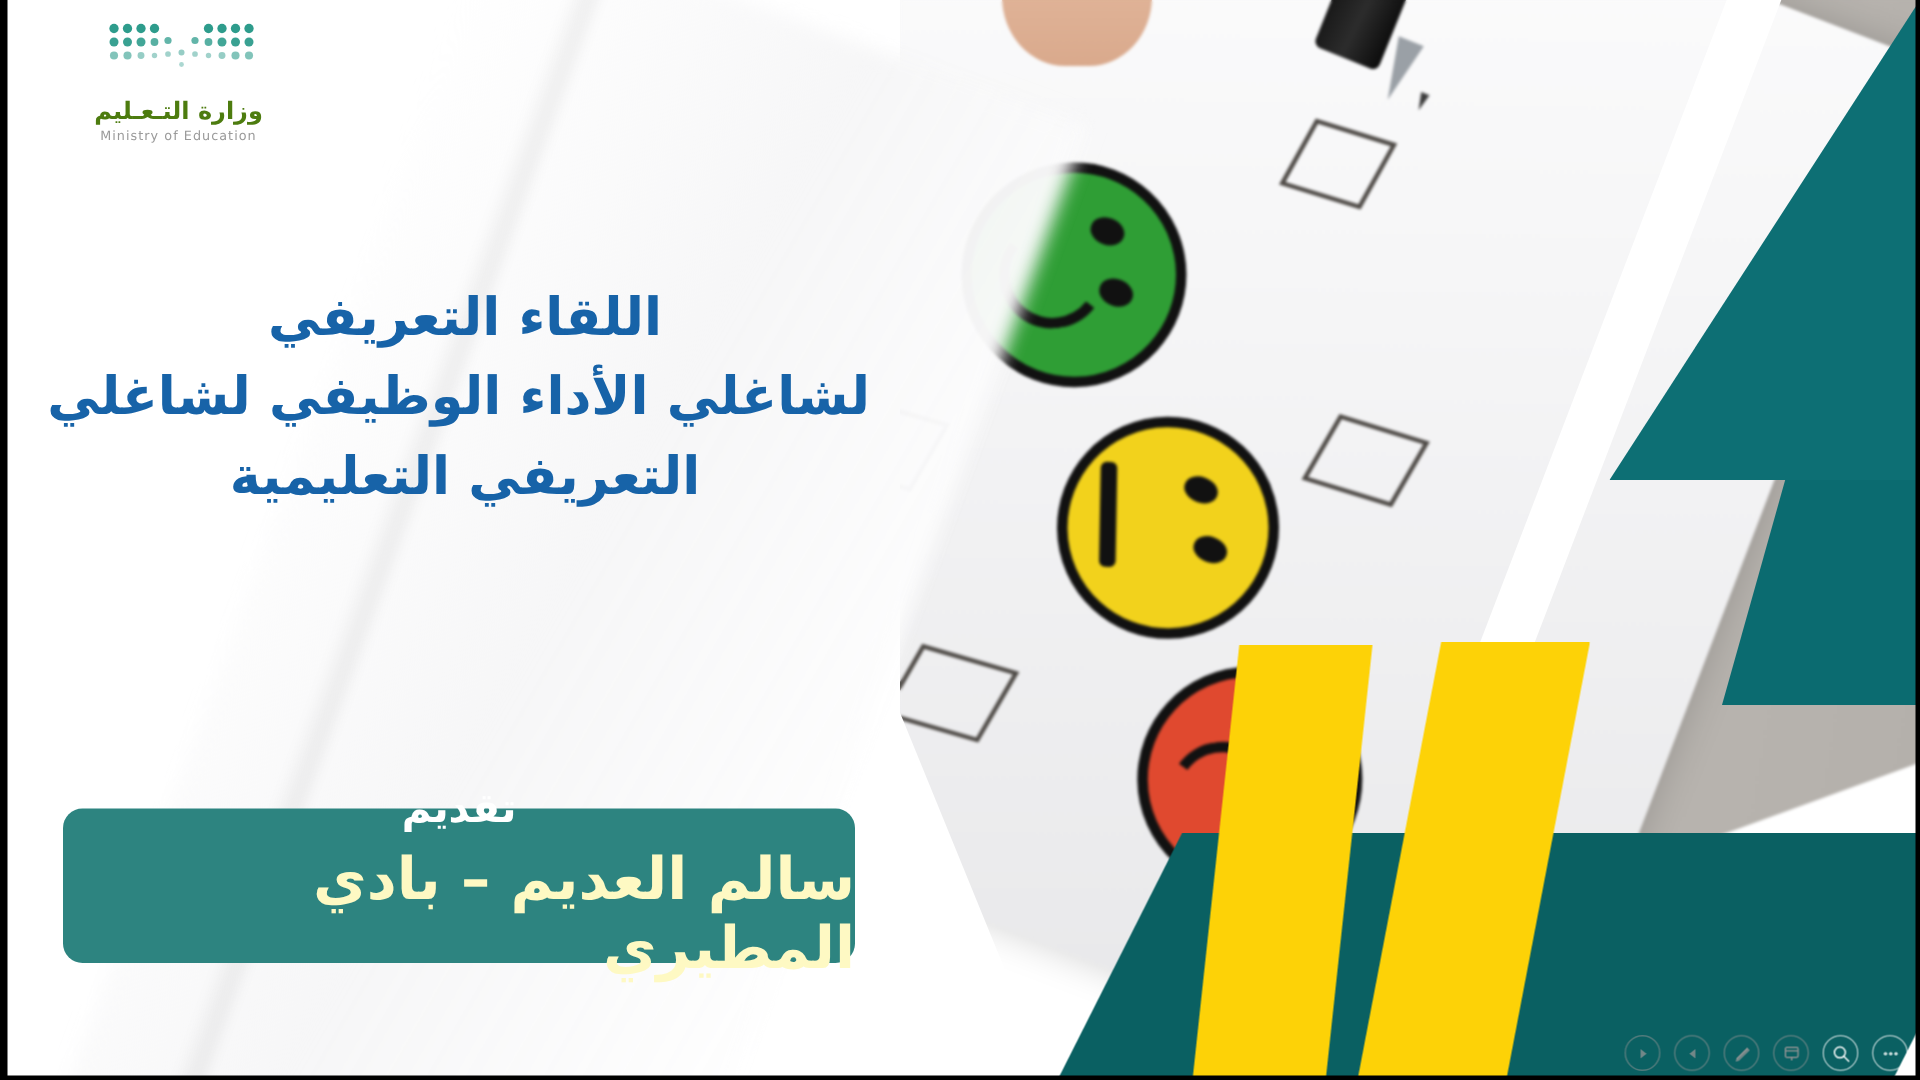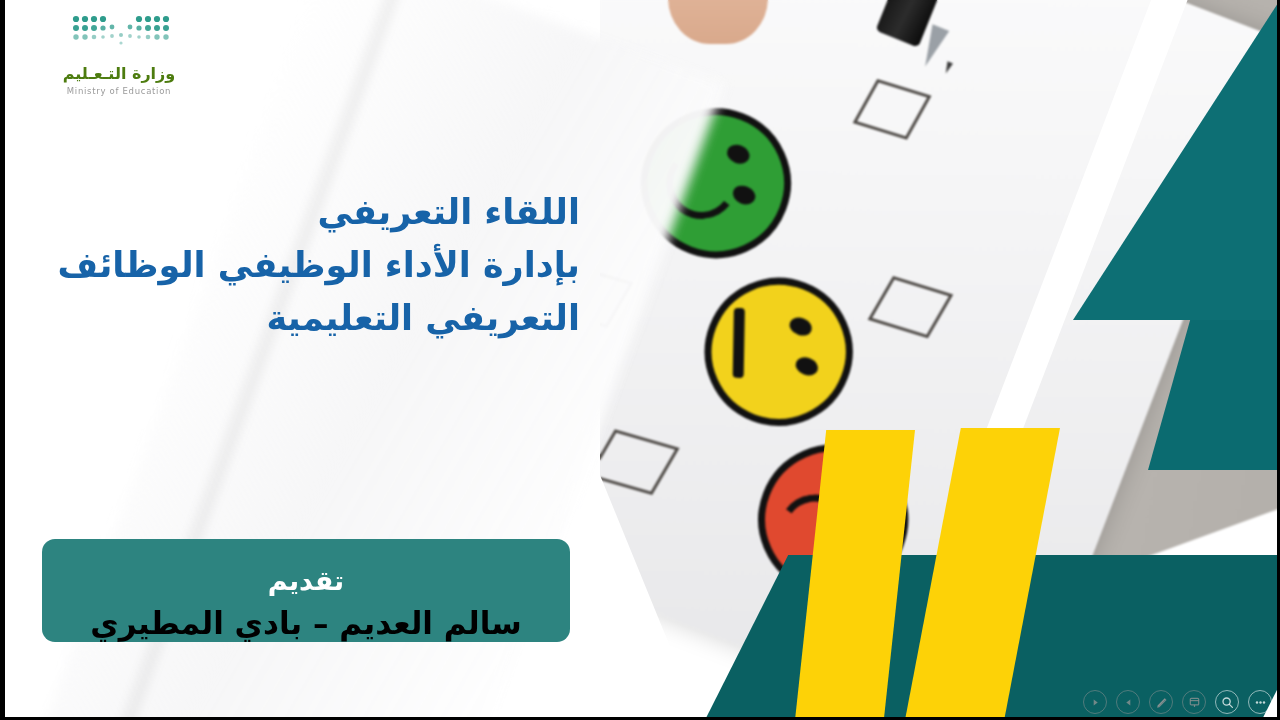--- a/index.html
+++ b/index.html
@@ -82,30 +82,30 @@
   
   .logo{position:absolute;left:34px;top:14px;width:170px;height:92px;}
   .logo-mark{position:absolute;left:36px;top:0;width:106px;height:44px;}
   .logo-ar{position:absolute;left:0;top:50px;width:170px;text-align:center;
     color:#4d7c0f;font-size:16px;font-weight:700;letter-spacing:.5px;direction:rtl;
     font-family:"DejaVu Sans","Liberation Sans",sans-serif;}
   .logo-en{position:absolute;left:0;top:72px;width:170px;text-align:center;
     color:#9a9a9a;font-size:8.5px;letter-spacing:.7px;direction:ltr;}
 
   
-  .title-block{position:absolute;right:700px;top:186px;width:540px;text-align:right;direction:rtl;}
+  .title-block{position:absolute;right:700px;top:186px;width:540px;text-align:center;direction:rtl;}
   .title-line{color:#1763a8;font-weight:700;font-size:35px;line-height:1.52;
     white-space:nowrap;font-family:"DejaVu Sans","Liberation Sans",sans-serif;}
 
   
   .presenter-box{position:absolute;left:42px;top:539px;width:528px;height:103px;
     background:#2d8480;border-radius:13px;display:flex;flex-direction:column;
-    align-items:center;justify-content:flex-end;direction:rtl;}
+    align-items:center;justify-content:center;direction:rtl;}
   .presenter-label{color:#ffffff;font-size:27px;font-weight:600;line-height:1.18;}
-  .presenter-names{color:#000000;font-size:31px;font-weight:600;line-height:1.2;margin-top:8px;}
+  .presenter-names{color:#fef9c3;font-size:39px;font-weight:600;line-height:1.2;margin-top:8px;}
 
   
   .controls{position:absolute;right:8px;bottom:6px;display:flex;gap:9px;align-items:center;}
   .ctrl{width:22px;height:22px;border-radius:50%;border:1.4px solid rgba(255,255,255,.55);
     display:flex;align-items:center;justify-content:center;color:rgba(255,255,255,.75);
     font-size:10px;line-height:1;}
   .ctrl svg{display:block;}
   .ctrl.dim{border-color:rgba(150,150,150,.5);color:rgba(150,150,150,.75);}
 
   
@@ -204,21 +204,21 @@
           <circle cx="87" cy="23" r="2.7" opacity=".6"></circle>
           <circle cx="96" cy="23" r="2.7" opacity=".6"></circle>
       </g>
     </svg>
     <div class="logo-ar">وزارة التـعـليم</div>
     <div class="logo-en">Ministry of Education</div>
   </div>
 
   <div class="title-block">
     <div class="title-line">اللقاء التعريفي</div>
-    <div class="title-line">بإدارة الأداء الوظيفي الوظائف</div>
+    <div class="title-line">لشاغلي الأداء الوظيفي لشاغلي</div>
     <div class="title-line">التعريفي التعليمية</div>
   </div>
 
   <div class="presenter-box">
     <div class="presenter-label">تقديم</div>
     <div class="presenter-names">سالم العديم – بادي المطيري</div>
   </div>
 
   <div class="controls">
     <div class="ctrl">

